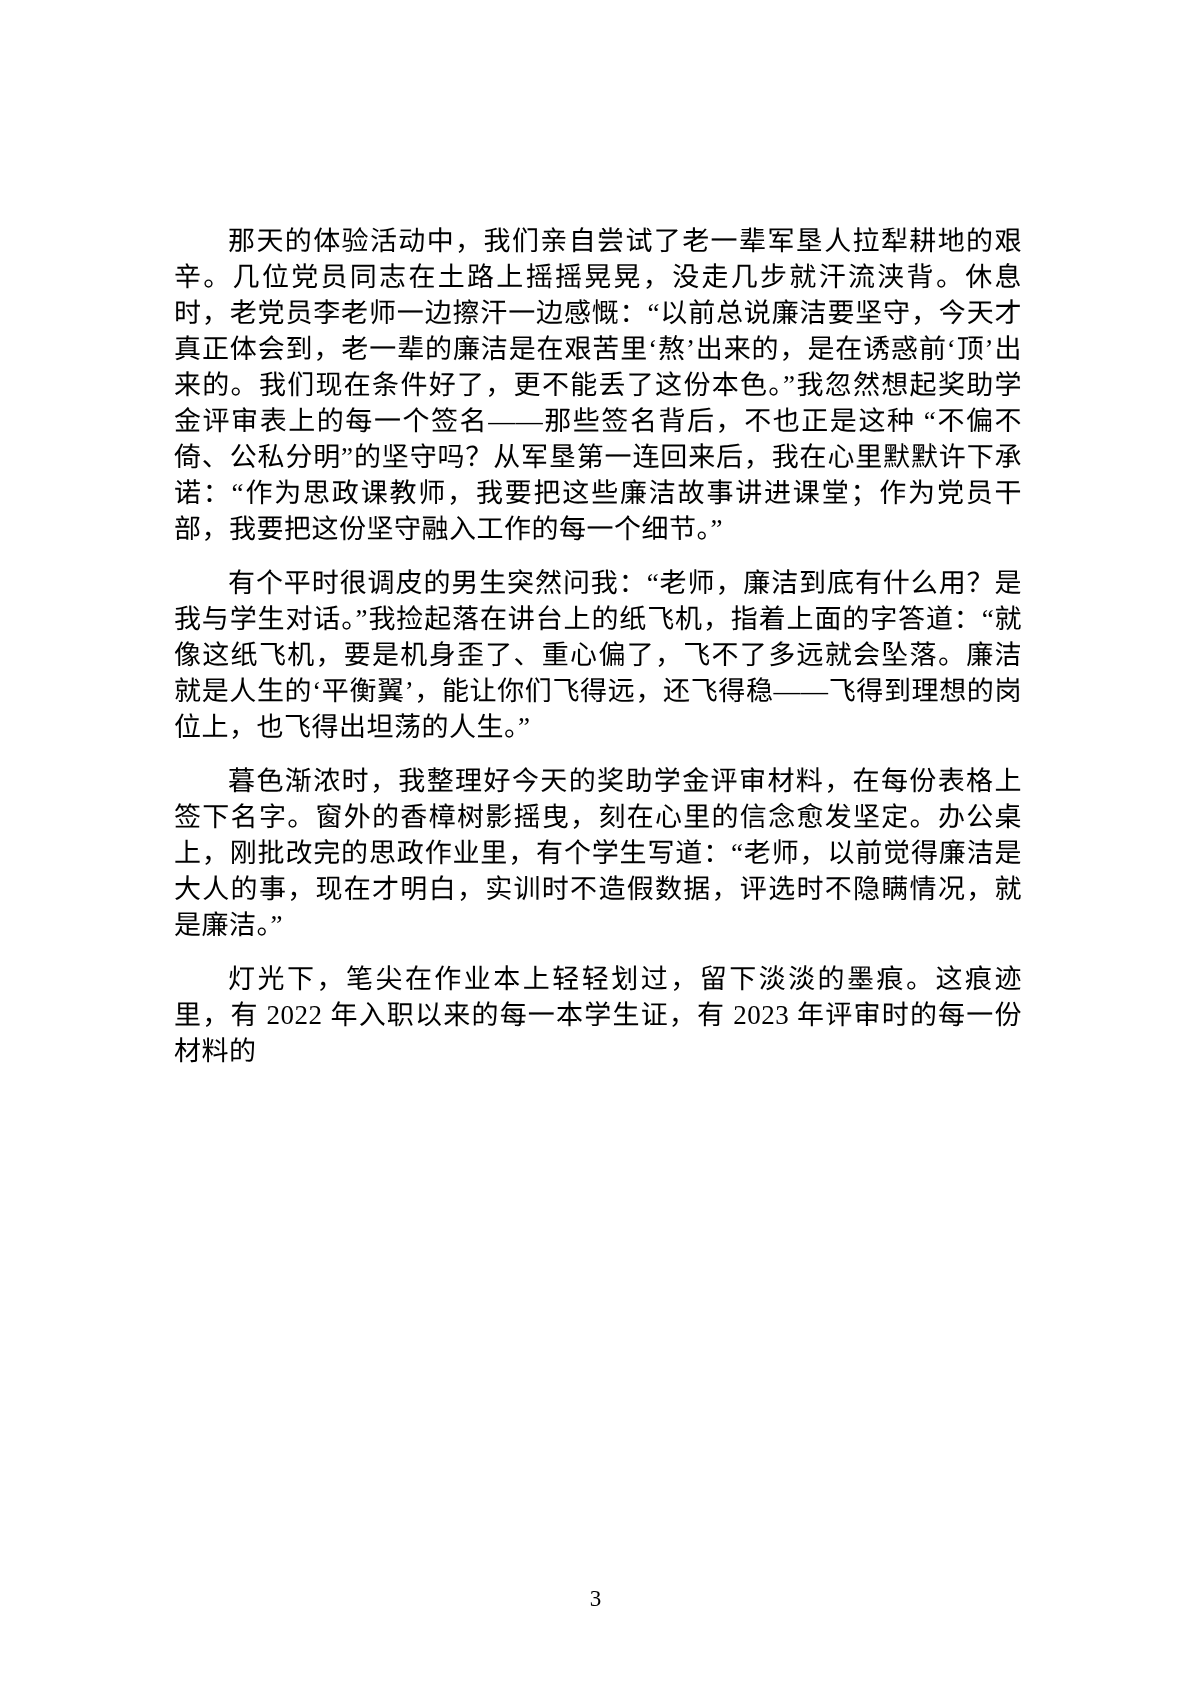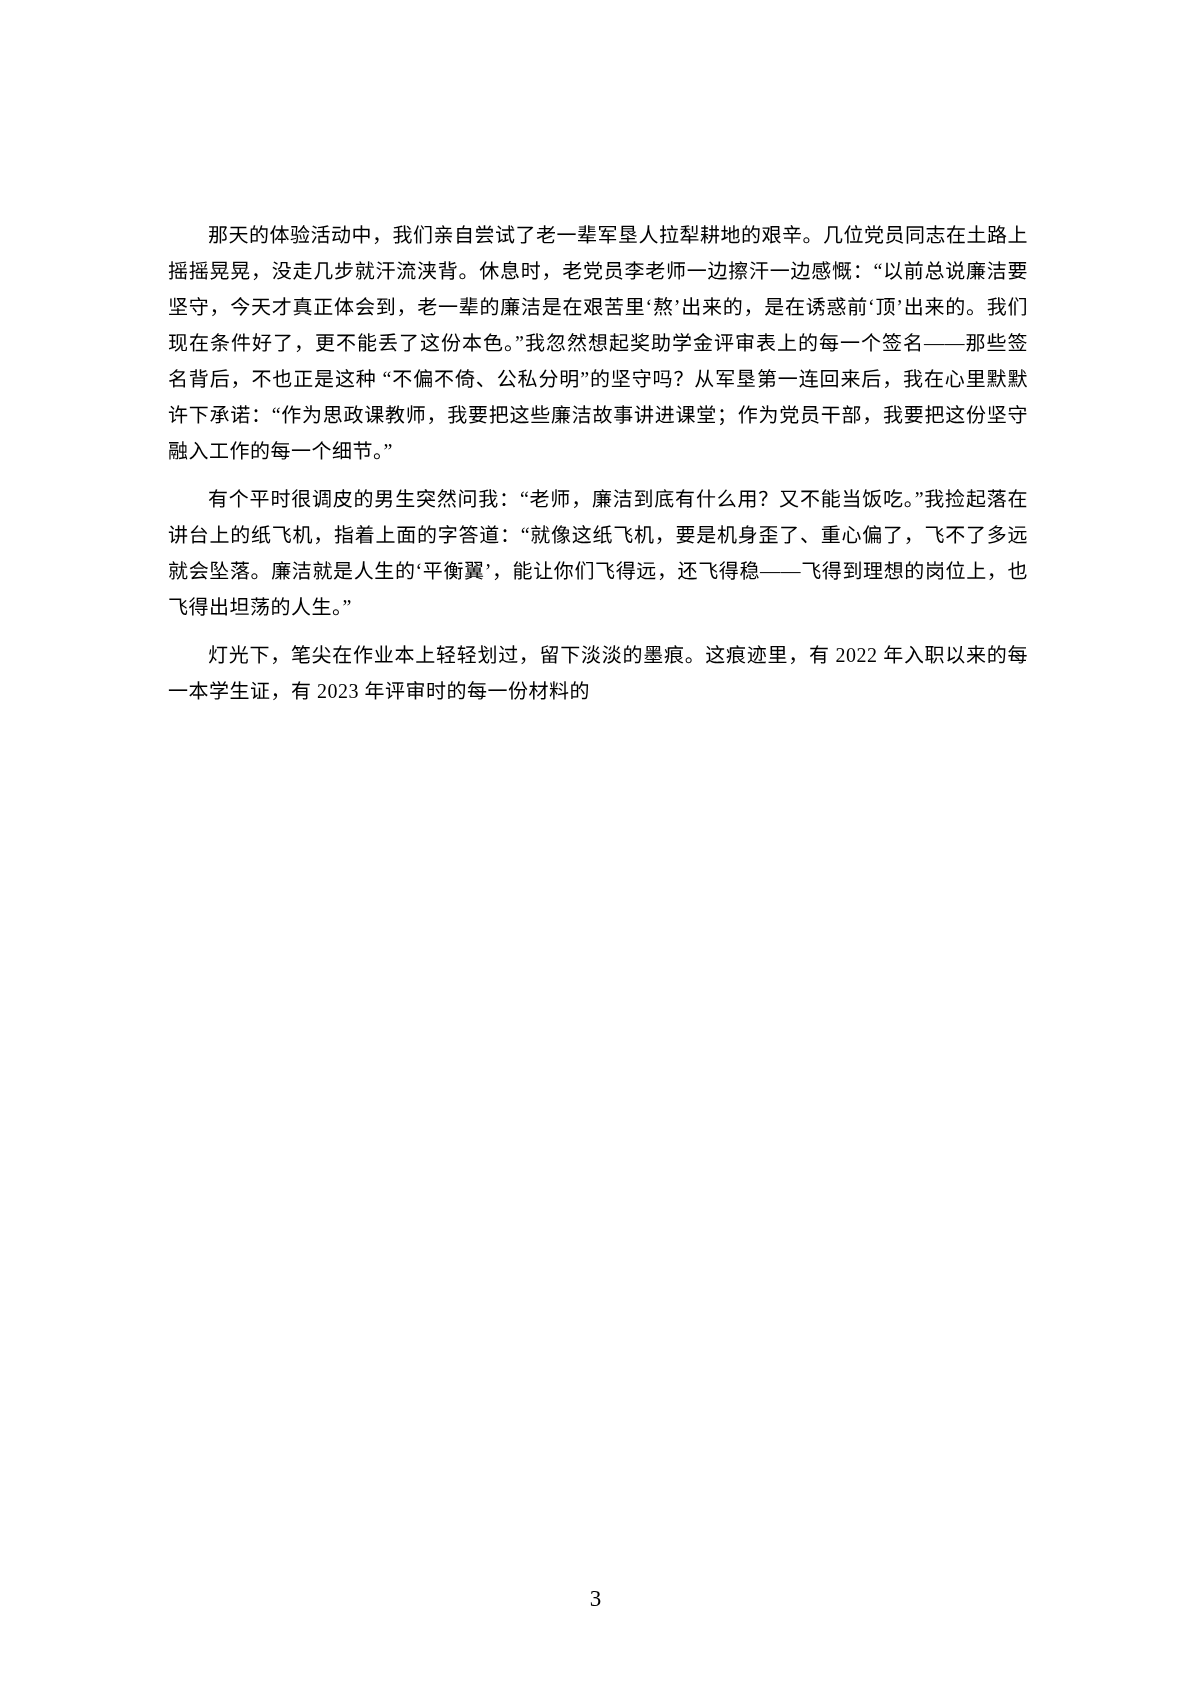--- a/index.html
+++ b/index.html
@@ -18,23 +18,23 @@
       font-family: "Liberation Serif", "DejaVu Serif", serif;
       overflow: hidden;
     }
     .text-block {
       position: absolute;
       left: 156px;
       top: 205px;
       width: 884px;
     }
     .para {
-      margin: 12px;
+      margin: 18px;
       padding: 0;
-      font-size: 20px;
+      font-size: 27px;
       line-height: 36px;
       text-align: justify;
       text-indent: 2em;
       word-break: break-all;
       letter-spacing: 0.5px;
     }
     .page-footer {
       position: absolute;
       top: 1586px;
       left: 0;
@@ -44,17 +44,18 @@
       line-height: 26px;
       color: #000000;
     }
   </style>
 </head>
 <body>
 
 <div class="page">
   <div class="text-block">
     <p class="para">那天的体验活动中，我们亲自尝试了老一辈军垦人拉犁耕地的艰辛。几位党员同志在土路上摇摇晃晃，没走几步就汗流浃背。休息时，老党员李老师一边擦汗一边感慨：“以前总说廉洁要坚守，今天才真正体会到，老一辈的廉洁是在艰苦里‘熬’出来的，是在诱惑前‘顶’出来的。我们现在条件好了，更不能丢了这份本色。”我忽然想起奖助学金评审表上的每一个签名——那些签名背后，不也正是这种 “不偏不倚、公私分明”的坚守吗？从军垦第一连回来后，我在心里默默许下承诺：“作为思政课教师，我要把这些廉洁故事讲进课堂；作为党员干部，我要把这份坚守融入工作的每一个细节。”</p>
-    <p class="para">有个平时很调皮的男生突然问我：“老师，廉洁到底有什么用？又不能当饭吃。”我捡起落在讲台上的纸飞机，指着上面的字答道：“就像这纸飞机，要是机身歪了、重心偏了，飞不了多远就会坠落。廉洁就是人生的‘平衡翼’，能让你们飞得远，还飞得稳——飞得到理想的岗位上，也飞得出坦荡的人生。”</p>
+    <p class="para">有个平时很调皮的男生突然问我：“老师，廉洁到底有什么用？是我与学生对话。”我捡起落在讲台上的纸飞机，指着上面的字答道：“就像这纸飞机，要是机身歪了、重心偏了，飞不了多远就会坠落。廉洁就是人生的‘平衡翼’，能让你们飞得远，还飞得稳——飞得到理想的岗位上，也飞得出坦荡的人生。”</p>
+    <p class="para">暮色渐浓时，我整理好今天的奖助学金评审材料，在每份表格上签下名字。窗外的香樟树影摇曳，刻在心里的信念愈发坚定。办公桌上，刚批改完的思政作业里，有个学生写道：“老师，以前觉得廉洁是大人的事，现在才明白，实训时不造假数据，评选时不隐瞒情况，就是廉洁。”</p>
     <p class="para">灯光下，笔尖在作业本上轻轻划过，留下淡淡的墨痕。这痕迹里，有 2022 年入职以来的每一本学生证，有 2023 年评审时的每一份材料的</p>
   </div>
   <div class="page-footer">3</div>
 </div>
 
 </body></html>

